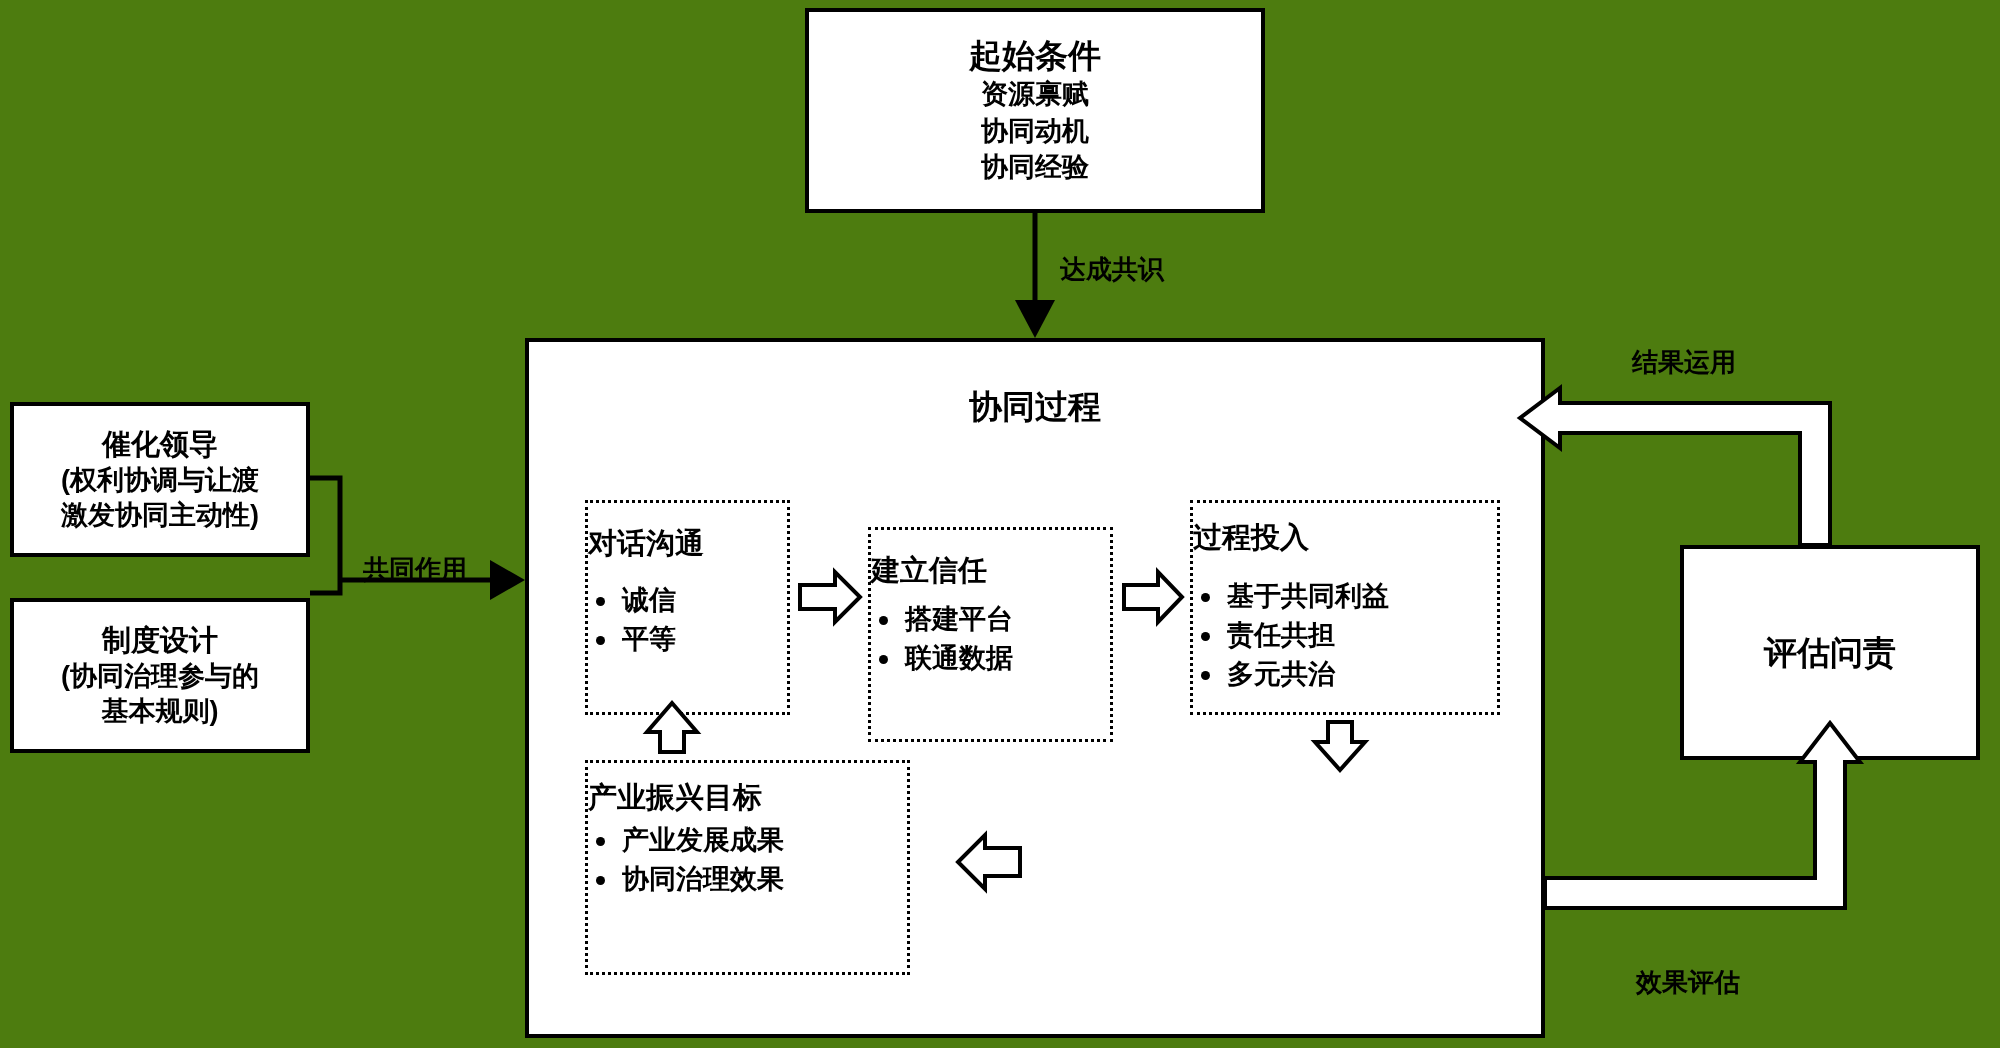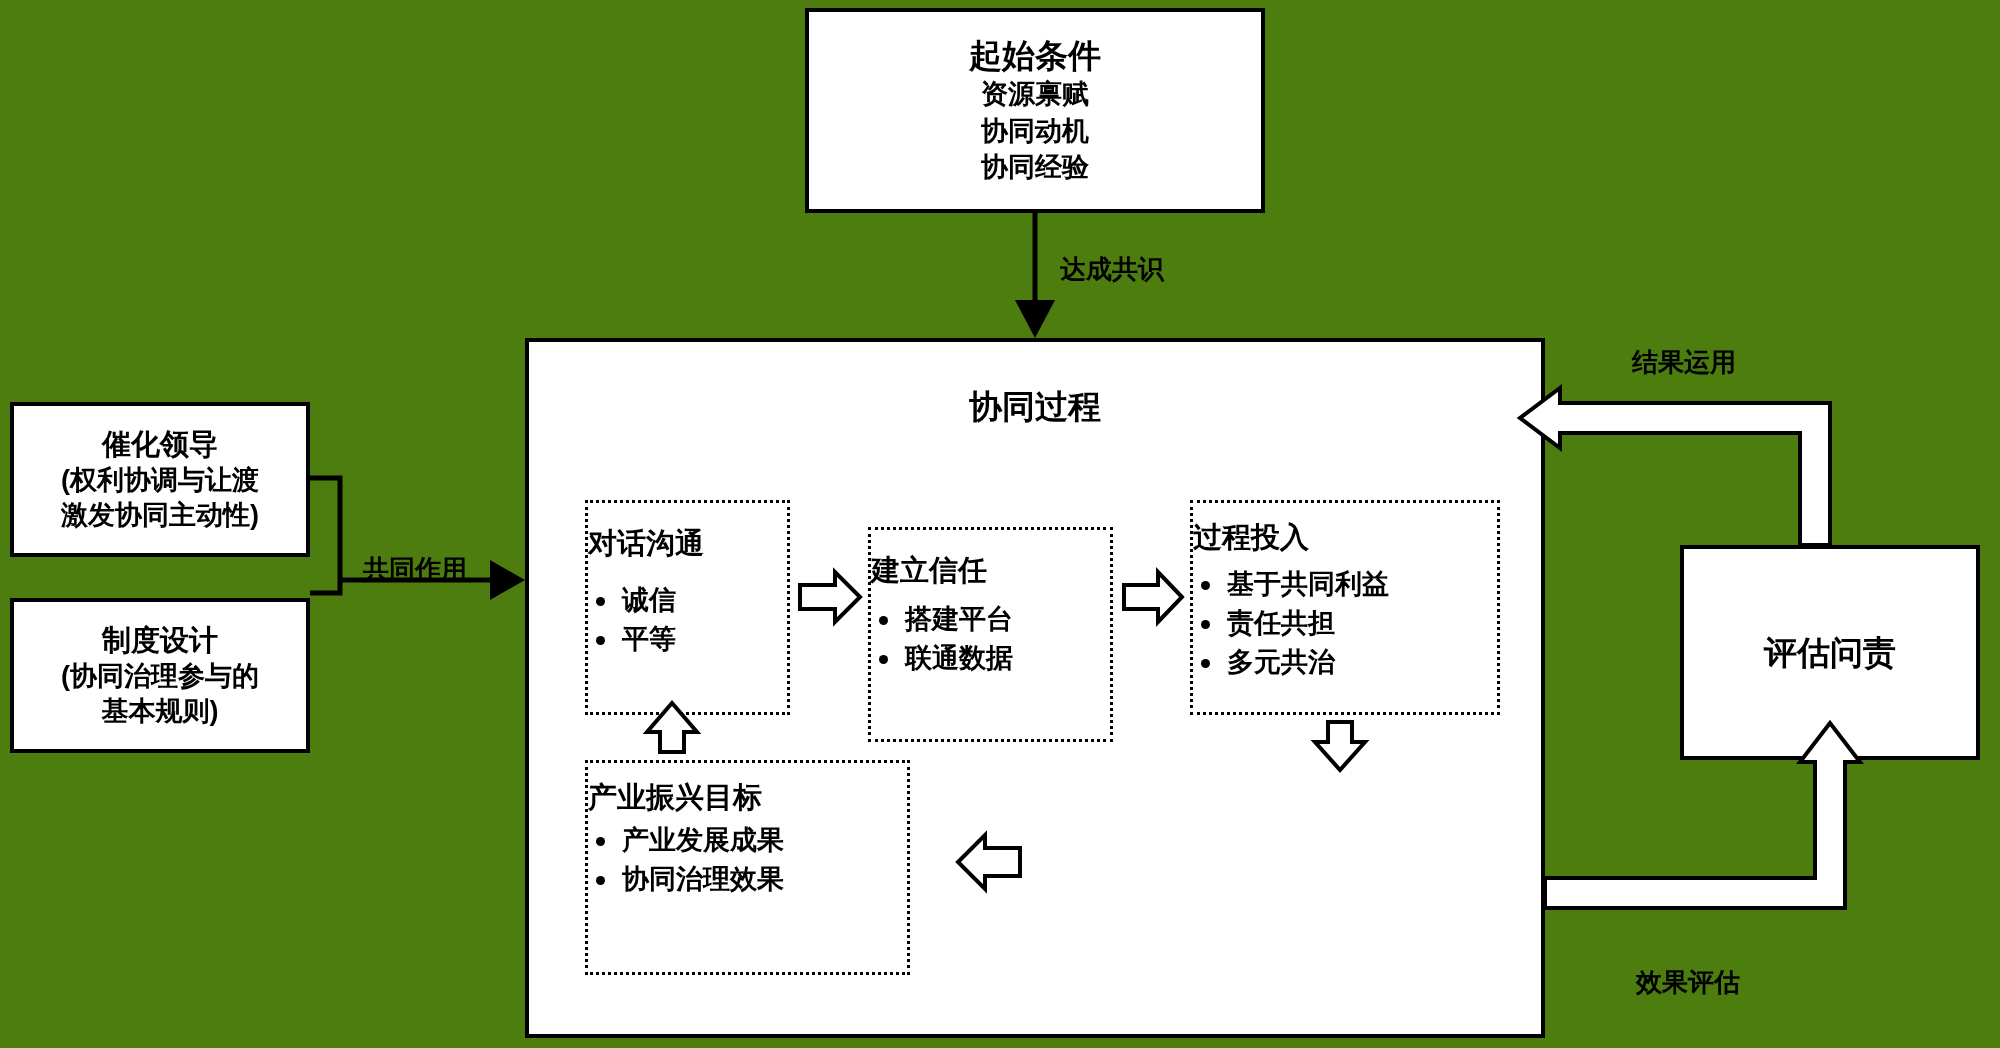--- a/index.html
+++ b/index.html
@@ -148,21 +148,21 @@
   <div class="dashbox" style="left:868px; top:527px; width:245px; height:215px;">
     <div class="title-md" style="margin-top:22px;">建立信任</div>
     <ul class="bullets" style="margin-top:10px;">
       <li>搭建平台</li>
       <li>联通数据</li>
     </ul>
   </div>
 
   <div class="dashbox" style="left:1190px; top:500px; width:310px; height:215px;">
     <div class="title-md" style="margin-top:16px;">过程投入</div>
-    <ul class="bullets" style="margin-top:8px;">
+    <ul class="bullets" style="margin-top:20px;">
       <li>基于共同利益</li>
       <li>责任共担</li>
       <li>多元共治</li>
     </ul>
   </div>
 
 
   <div class="dashbox" style="left:585px; top:760px; width:325px; height:215px;">
     <div class="title-md" style="margin-top:16px;">产业振兴目标</div>
     <ul class="bullets" style="margin-top:4px;">

